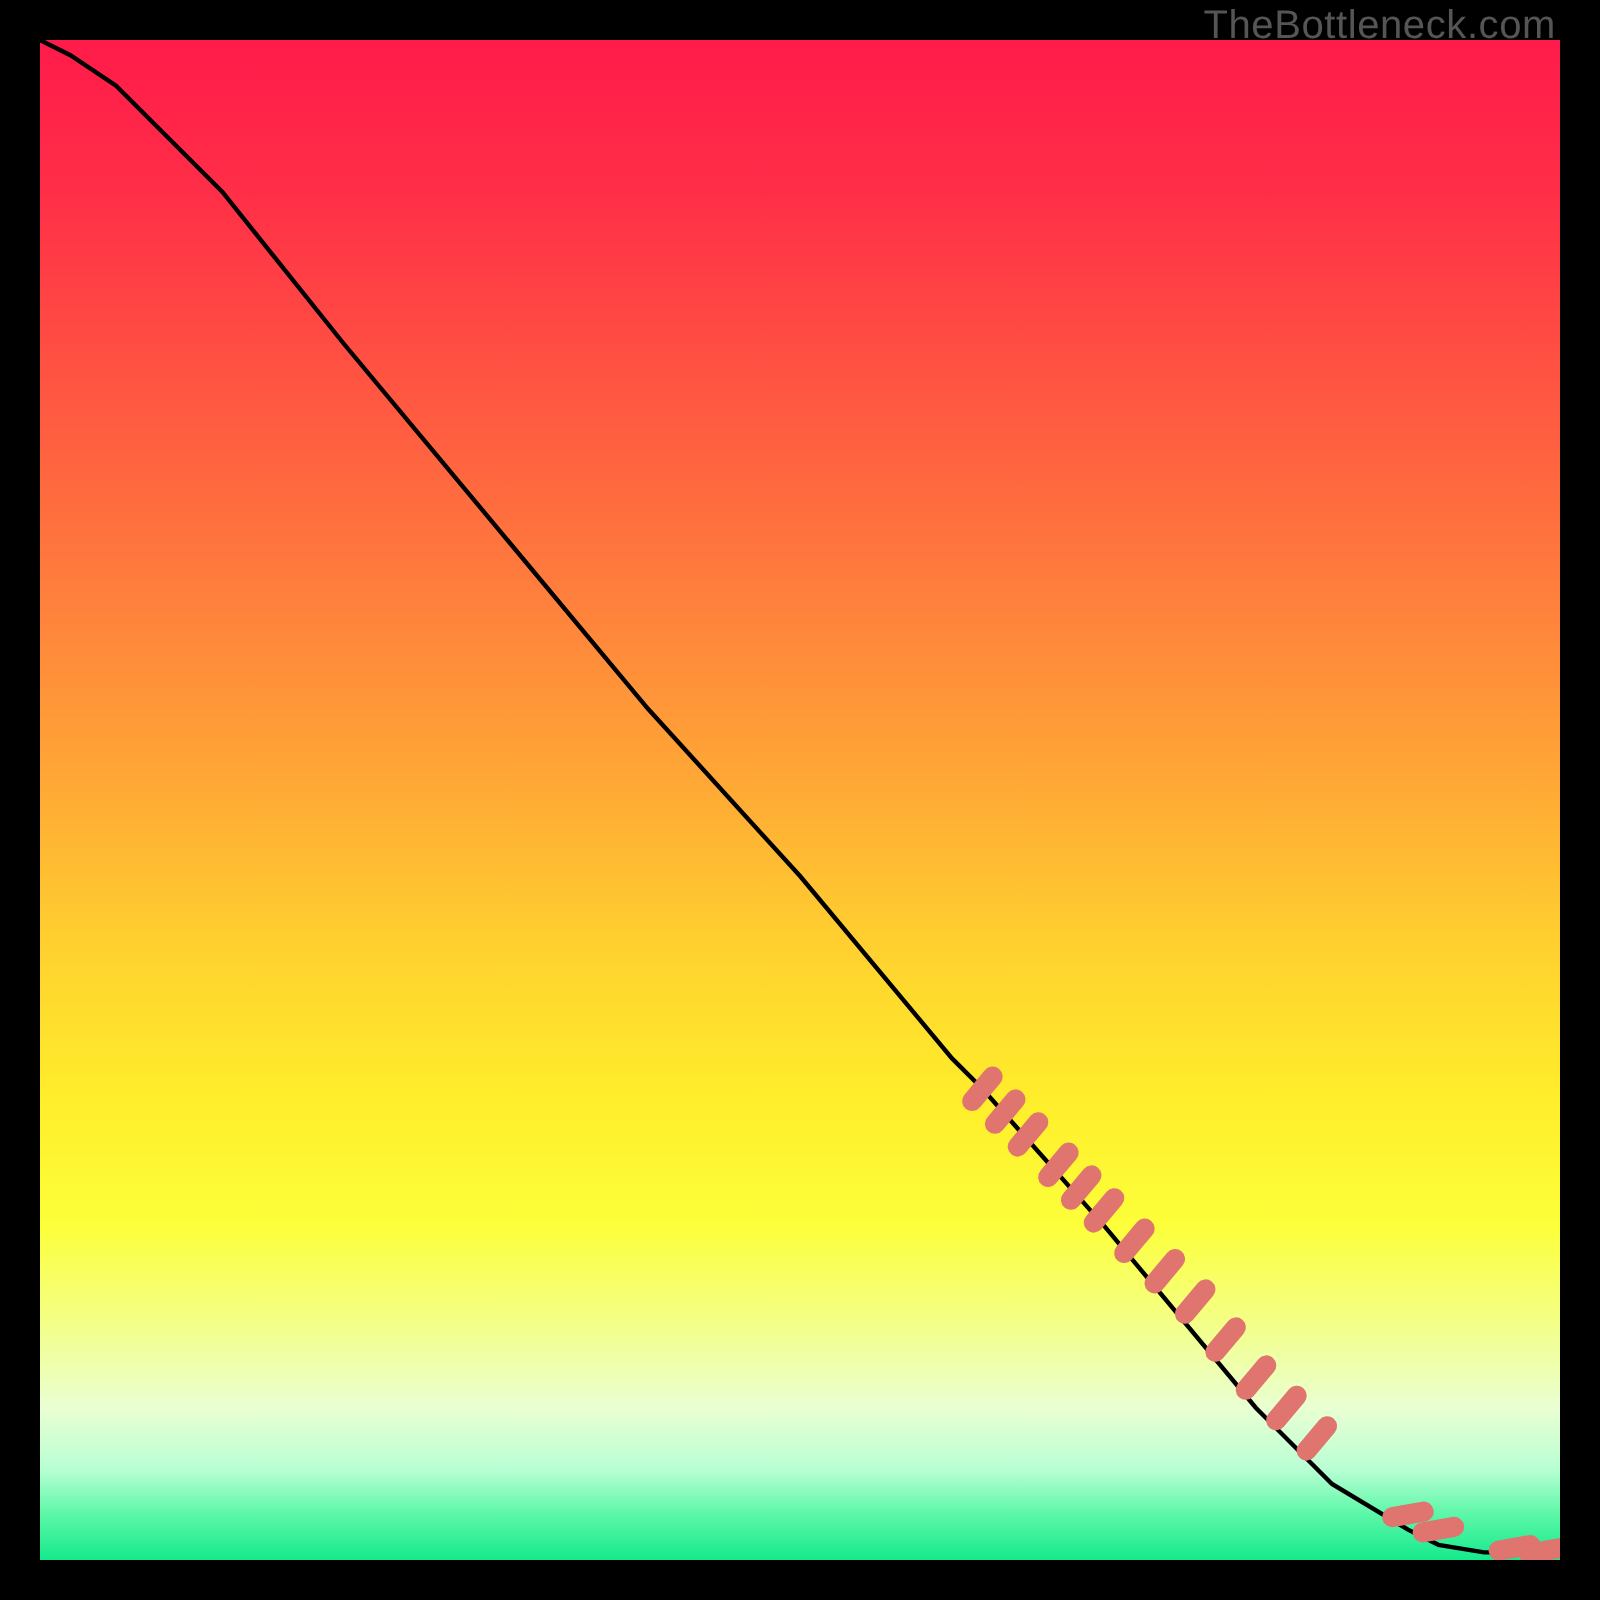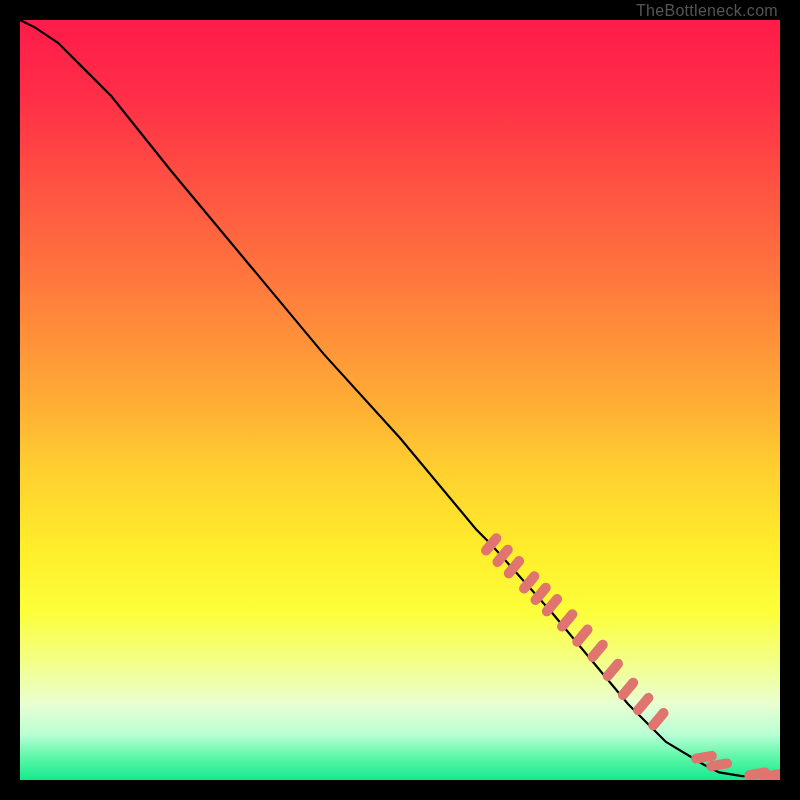--- a/index.html
+++ b/index.html
@@ -16,21 +16,21 @@
     left: 20px;
     top: 20px;
     width: 760px;
     height: 760px;
   }
   .watermark {
     position: absolute;
     top: 2px;
     right: 22px;
     color: #555;
-    font-size: 16px;
+    font-size: 20px;
     font-weight: 500;
     letter-spacing: 0.3px;
     user-select: none;
   }
 </style>
 </head>
 <body>
 
 <div class="watermark">TheBottleneck.com</div>
 

